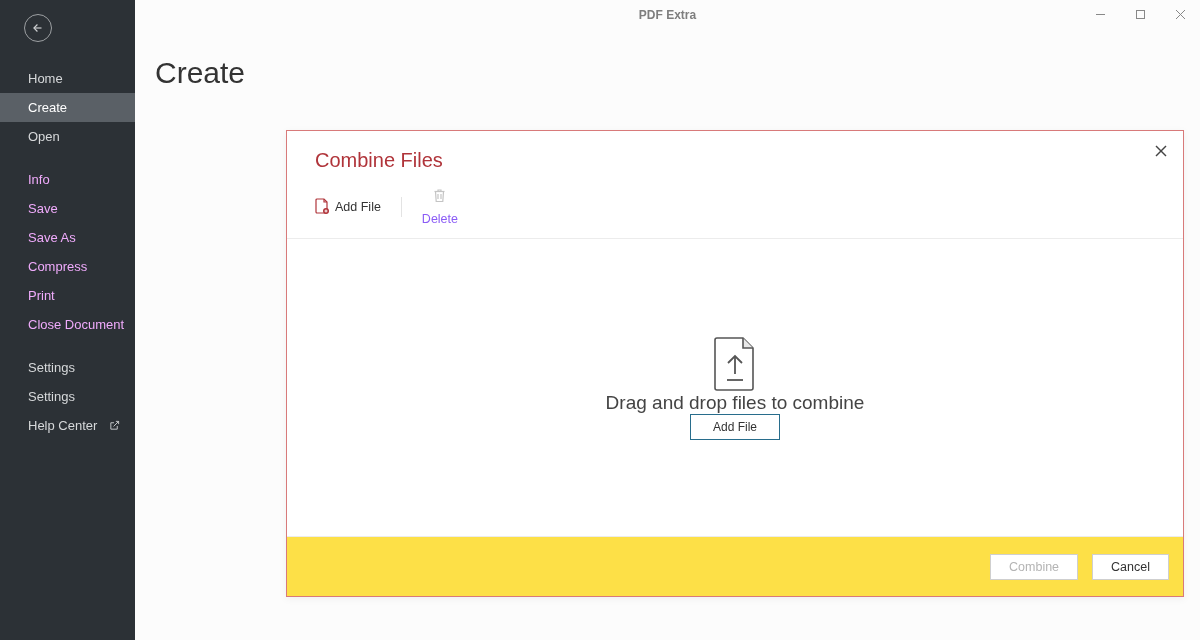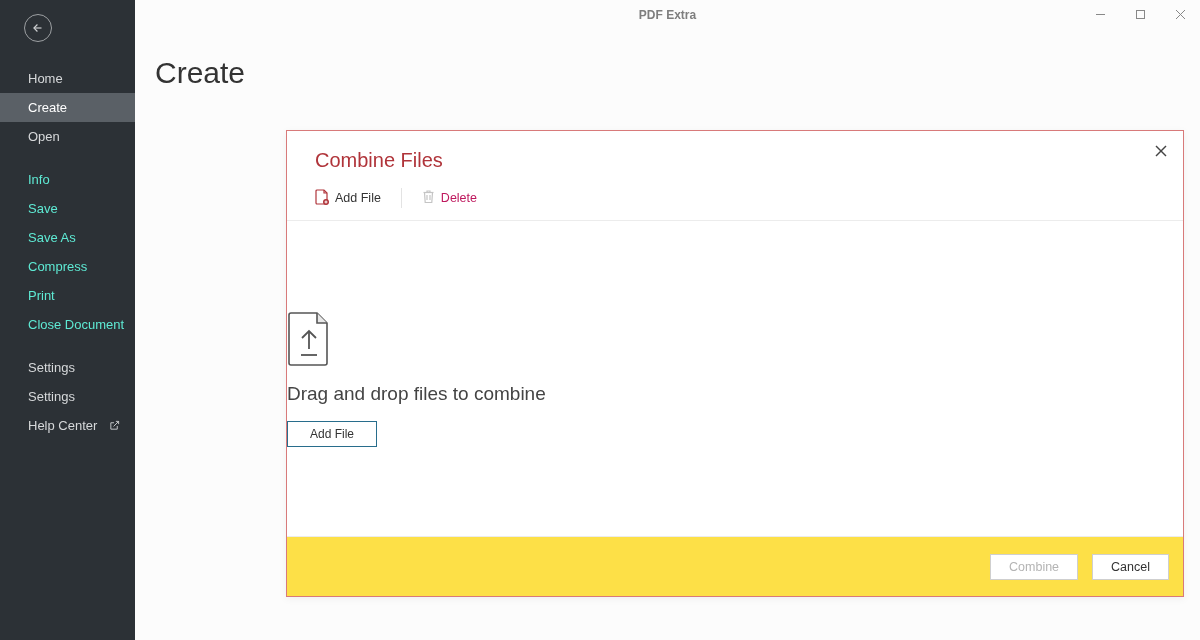--- a/index.html
+++ b/index.html
@@ -29,21 +29,21 @@
   .side-item {
     padding: 7px 0 7px 28px;
     cursor: pointer;
     color: #d6d8da;
   }
   .side-item.selected {
     background: #5a6066;
     color: #fff;
   }
   .side-item.disabled {
-    color: #5eead4;
+    color: #f0abfc;
     cursor: default;
   }
   .side-spacer { height: 14px; }
   .side-item .ext-icon {
     display: inline-block;
     margin-left: 8px;
     vertical-align: middle;
   }
 
   
@@ -130,36 +130,36 @@
   .tool-btn {
     display: flex;
     align-items: center;
     gap: 6px;
     font-size: 12.5px;
     color: #333;
     cursor: pointer;
     padding-right: 20px;
   }
   .tool-btn.disabled {
-    color: #be185d;
+    color: #8b5cf6;
     cursor: default;
+    flex-direction: column;
   }
   .tool-sep {
     width: 1px; height: 20px;
     background: #e3e3e3;
     margin-right: 20px;
   }
 
   .dialog-body {
     flex: 1;
     display: flex;
     flex-direction: column;
-    align-items: flex-start;
+    align-items: center;
     justify-content: center;
-    gap: 16px;
   }
   .drop-icon {
     width: 44px; height: 56px;
     position: relative;
   }
   .drop-text {
     font-size: 19px;
     color: #444;
     font-weight: 300;
   }

